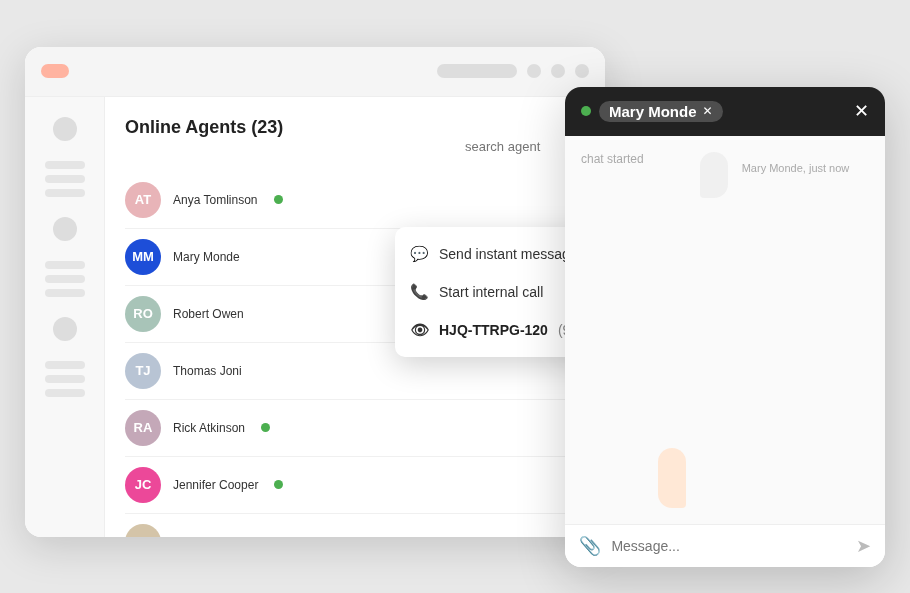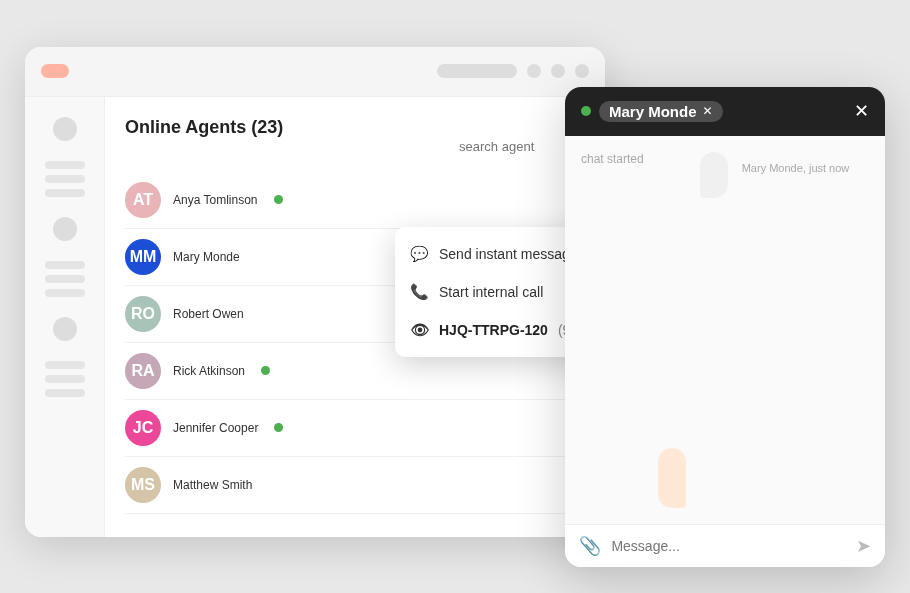--- a/index.html
+++ b/index.html
@@ -144,21 +144,21 @@
     .agent-avatar {
       width: 36px;
       height: 36px;
       border-radius: 50%;
       background: #ccc;
       flex-shrink: 0;
       overflow: hidden;
       display: flex;
       align-items: center;
       justify-content: center;
-      font-size: 16px;
+      font-size: 13px;
       color: #fff;
       font-weight: 600;
     }
 
     .agent-name {
       font-size: 12px;
       color: #333;
       font-weight: 500;
     }
 
@@ -372,21 +372,20 @@
     .agent-list-header-row {
       display: flex;
       align-items: flex-end;
       justify-content: space-between;
       margin-bottom: 16px;
     }
 
     .search-area {
       display: flex;
       align-items: center;
-      gap: 6px;
     }
   </style>
 </head>
 <body>
 
 <div class="scene">
 
   <div class="main-window">
 
     <div class="main-window-titlebar">
@@ -437,20 +436,25 @@
       <div class="online-dot"></div>
     </div>
             <div class="agent-item">
       <div class="agent-avatar" style="background:#1d4ed8">MM</div>
       <span class="agent-name">Mary Monde</span>
 
     </div>
             <div class="agent-item">
       <div class="agent-avatar" style="background:#a8c4b8">RO</div>
       <span class="agent-name">Robert Owen</span>
+
+    </div>
+            <div class="agent-item">
+      <div class="agent-avatar" style="background:#b8c4d4">TJ</div>
+      <span class="agent-name">Thomas Joni</span>
 
     </div>
             <div class="agent-item">
       <div class="agent-avatar" style="background:#c4a8b8">RA</div>
       <span class="agent-name">Rick Atkinson</span>
       <div class="online-dot"></div>
     </div>
             <div class="agent-item">
       <div class="agent-avatar" style="background:#ec4899">JC</div>
       <span class="agent-name">Jennifer Cooper</span>

